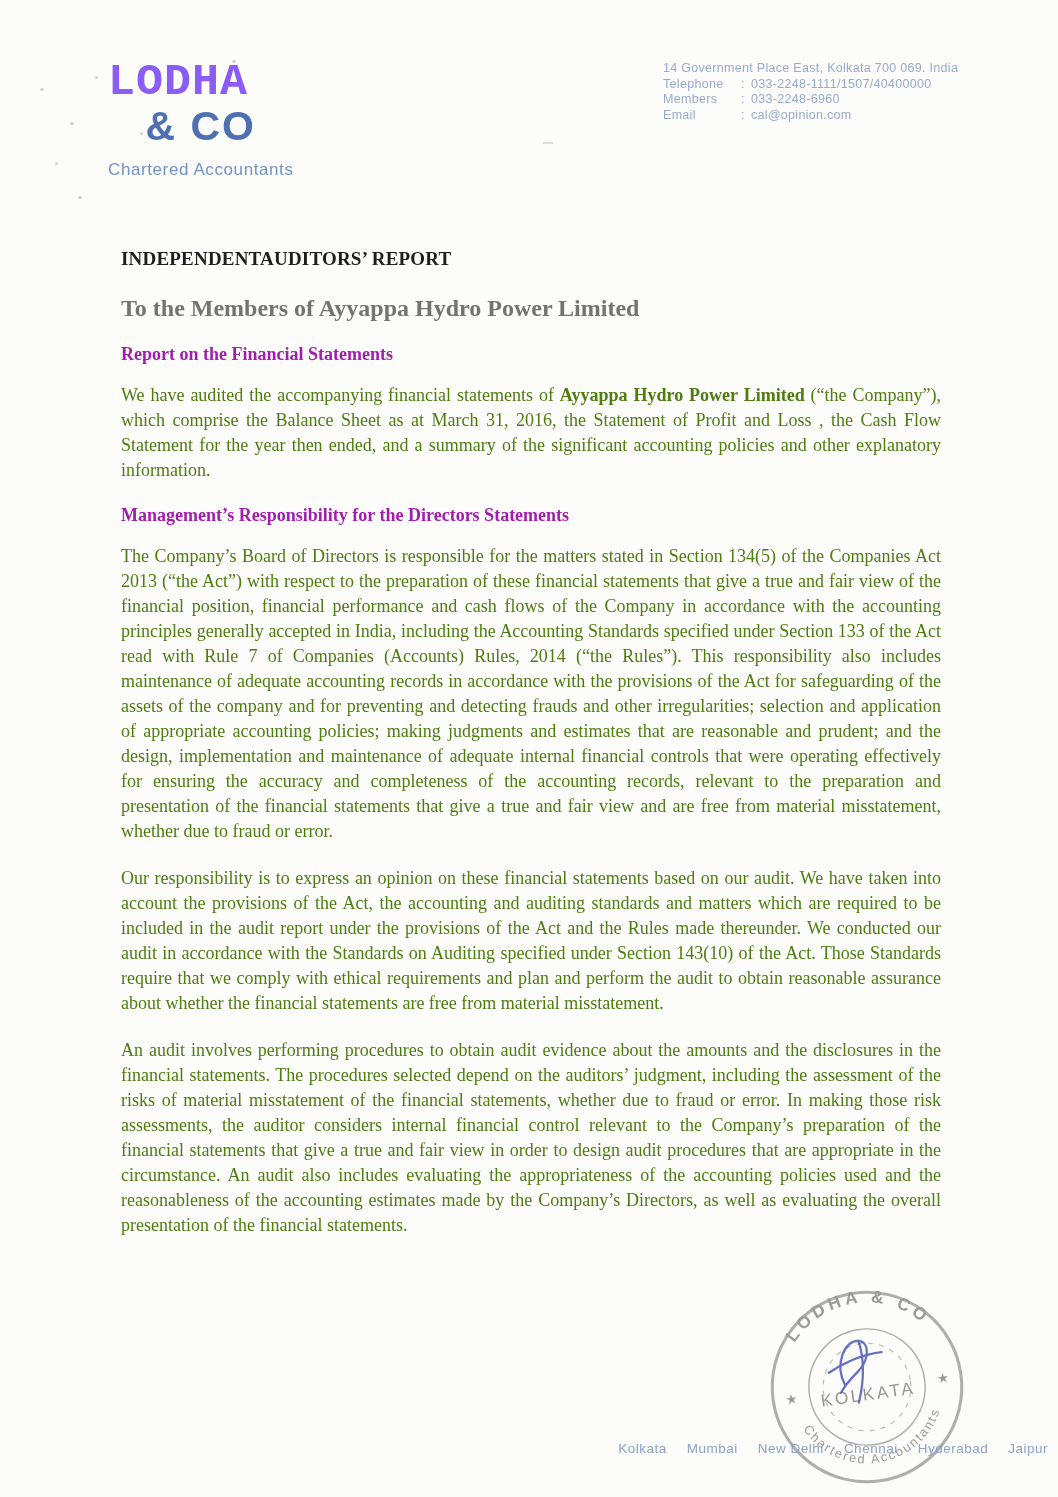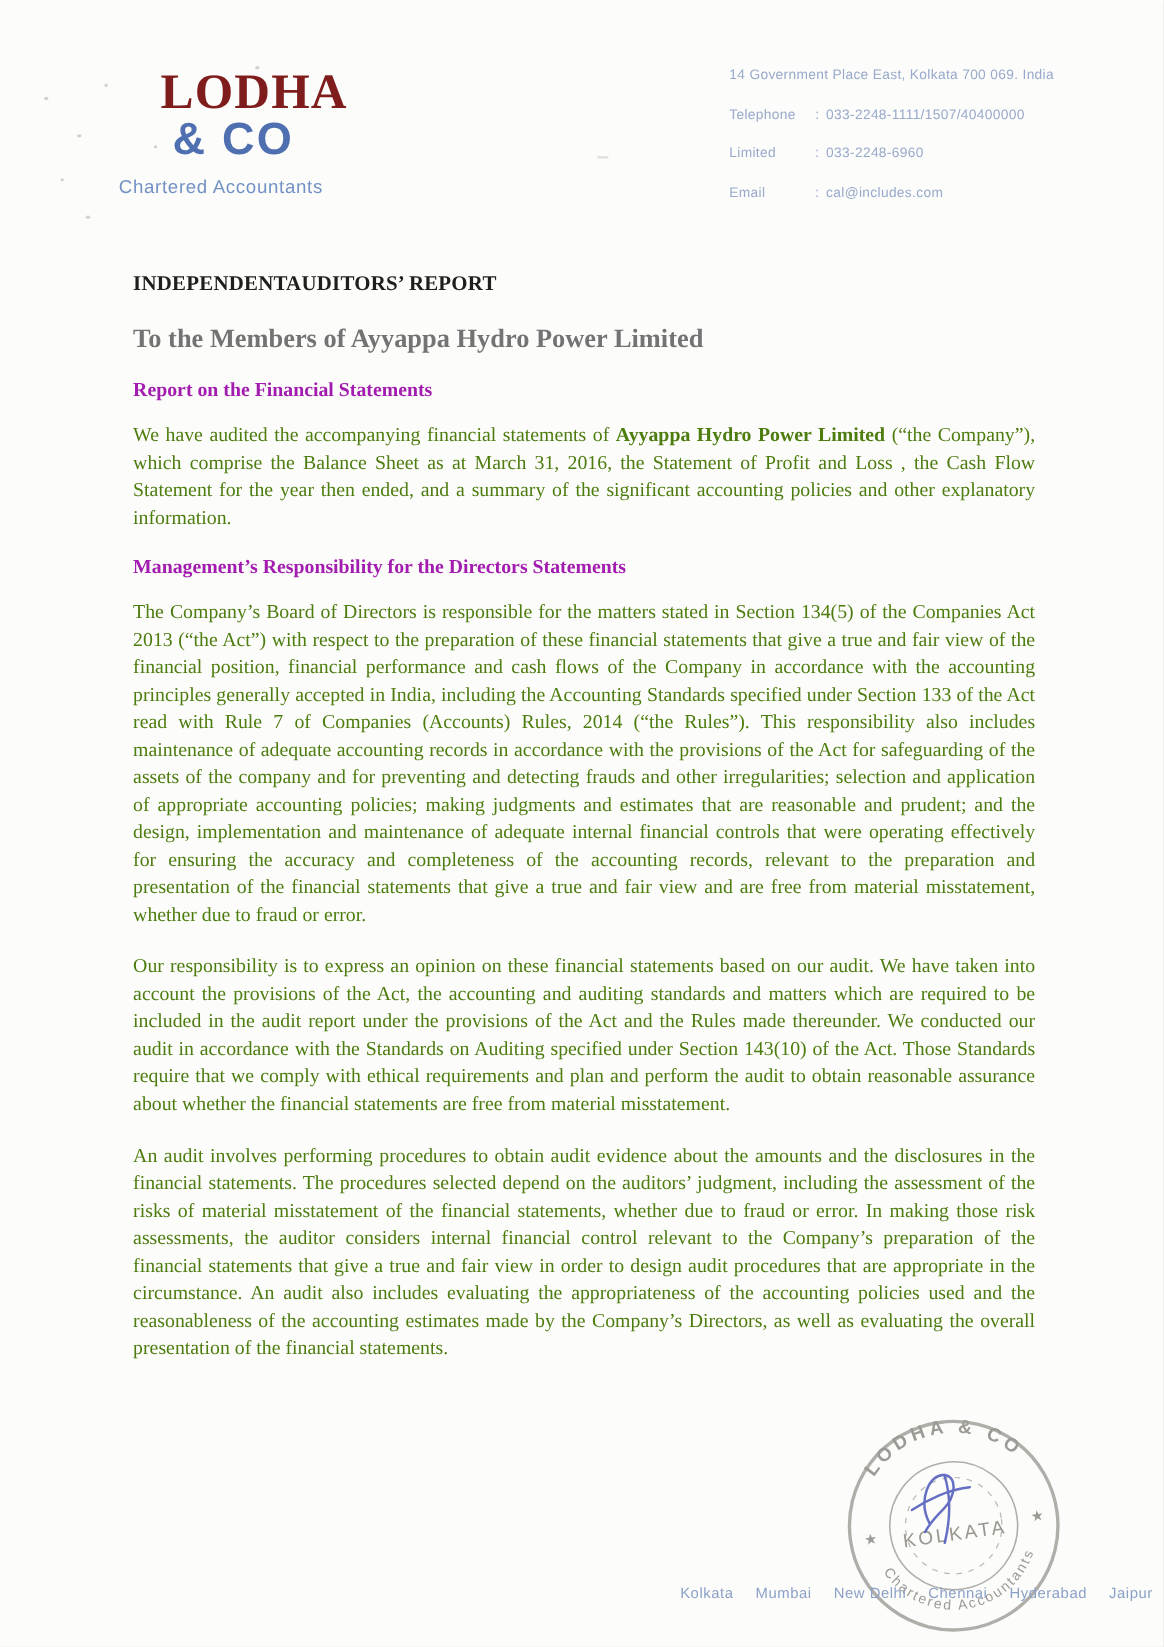--- a/index.html
+++ b/index.html
@@ -6,38 +6,38 @@
   .page{
     position:relative;width:1058px;height:1497px;margin:0 auto;
     background:#fcfcfa;overflow:hidden;
     font-family:"Liberation Serif", serif;
     box-shadow:0 0 6px rgba(0,0,0,.2);
     border-bottom:3px solid #e3e3df;
   }
   
   .logo-block{position:absolute;left:108px;top:62px;}
   .logo-line1{
-    font-family:Liberation Serif, serif;font-weight:bold;
-    font-size:45px;line-height:42px;color:#7f1d1d;letter-spacing:1px;margin-left:38px;
+    font-family:Liberation Mono, monospace;font-weight:bold;
+    font-size:45px;line-height:42px;color:#8b5cf6;letter-spacing:1px;
   }
   .logo-line2{
     font-family:"Liberation Sans", sans-serif;font-weight:bold;
     font-size:41px;line-height:44px;color:#4e70b0;letter-spacing:2px;text-align:center;
   }
   .logo-tagline{
     font-family:"Liberation Sans", sans-serif;
     font-size:17px;color:#7292c4;margin-top:12px;letter-spacing:.6px;
   }
   .contact-block{
     position:absolute;left:663px;top:61px;width:310px;
     font-family:"Liberation Sans", sans-serif;
     font-size:12.5px;line-height:15.5px;color:#98a9cc;letter-spacing:.3px;
   }
   .contact-row{white-space:nowrap;}
-  .c-label{display:inline-block;width:72px;margin-top:20px;}
+  .c-label{display:inline-block;width:72px;}
   .c-sep{display:inline-block;width:16px;text-align:center;}
   
   .content{position:absolute;left:121px;top:248px;width:820px;color:#26241f;}
   .doc-title{
     font-size:19px;font-weight:bold;letter-spacing:.2px;
     margin:0 0 25px 0;color:#1f1e1a;
   }
   .addressee{font-size:24px;font-weight:bold;margin:0 0 22px 0;color:#737373;}
   .section-heading{font-size:18px;font-weight:bold;margin:0 0 18px 0;color:#a21caf;}
   .body-para{
@@ -79,24 +79,24 @@
       <div class="logo-line2">&amp; CO</div>
       <div class="logo-tagline">Chartered Accountants</div>
     </div>
 
     <div class="contact-block">
       <div class="contact-address">14 Government Place East, Kolkata 700 069. India</div>
       <div class="contact-row">
         <span class="c-label">Telephone</span><span class="c-sep">:</span><span class="c-value">033-2248-1111/1507/40400000</span>
       </div>
       <div class="contact-row">
-        <span class="c-label">Limited</span><span class="c-sep">:</span><span class="c-value">033-2248-6960</span>
+        <span class="c-label">Members</span><span class="c-sep">:</span><span class="c-value">033-2248-6960</span>
       </div>
       <div class="contact-row">
-        <span class="c-label">Email</span><span class="c-sep">:</span><span class="c-value">cal@includes.com</span>
+        <span class="c-label">Email</span><span class="c-sep">:</span><span class="c-value">cal@opinion.com</span>
       </div>
     </div>
   </header>
 
   <main class="content">
     <div class="doc-title">INDEPENDENTAUDITORS’ REPORT</div>
 
     <div class="addressee">To the Members of Ayyappa Hydro Power Limited</div>
 
     <div class="section-heading">Report on the Financial Statements</div>

